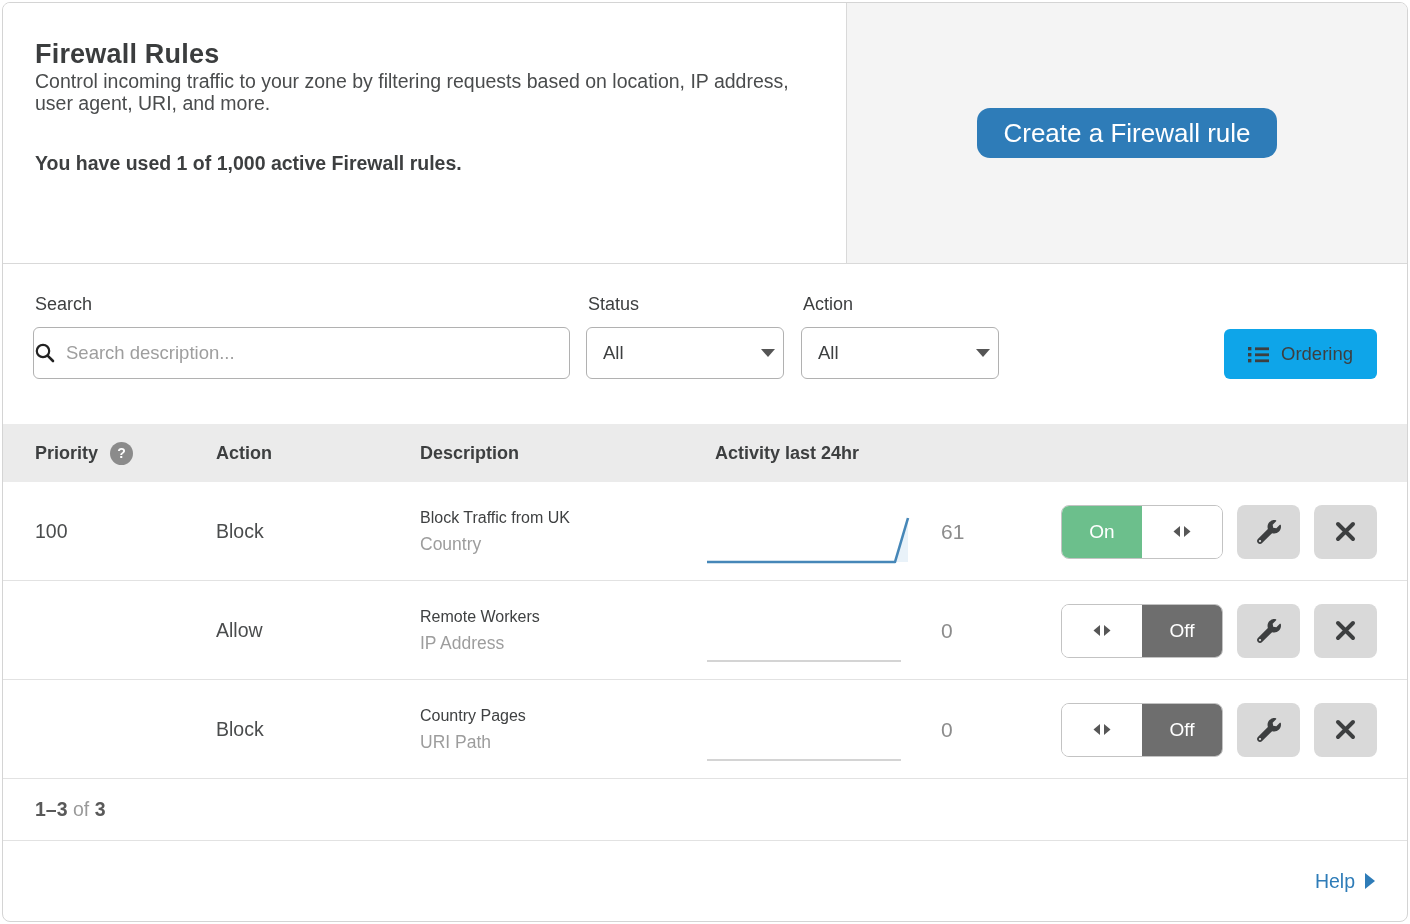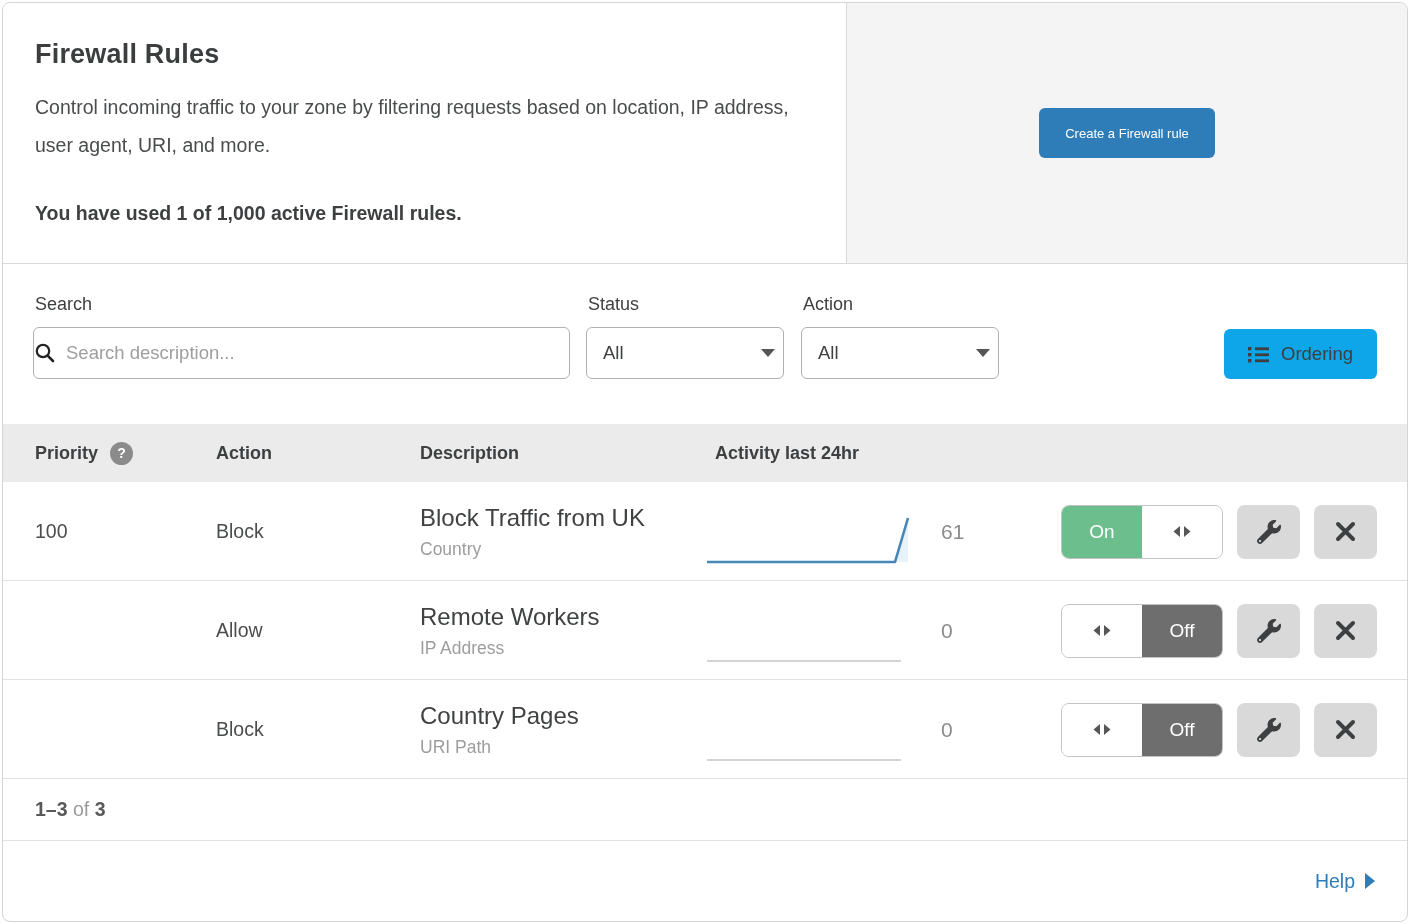--- a/index.html
+++ b/index.html
@@ -8,27 +8,27 @@
     width: 1406px; height: 920px; margin: 2px;
     border: 1px solid #d4d4d4; border-radius: 8px;
     overflow: hidden; background: #fff;
     display: flex; flex-direction: column;
   }
 
   
   .top { display: flex; height: 261px; border-bottom: 1px solid #d9d9d9; flex: 0 0 auto; }
   .top-left { width: 843px; padding: 36px 40px 0 32px; background: #fff; }
   .page-title { font-size: 27px; font-weight: bold; color: #3b3d3e; letter-spacing: 0.2px; }
-  .page-desc { margin-top: 18px; font-size: 19.5px; line-height: 38px; color: #4a4c4d; max-width: 770px; }
+  .page-desc { font-size: 19.5px; line-height: 22px; color: #4a4c4d; max-width: 770px; }
   .usage-note { margin-top: 38px; font-size: 19.5px; font-weight: bold; color: #3d3f40; }
   .top-right { flex: 1; background: #f4f4f4; border-left: 1px solid #d9d9d9;
     display: flex; align-items: center; justify-content: center; }
   .btn-primary {
-    background: #2e7cb8; color: #fff; border: none; border-radius: 6px;
-    font-family: inherit; font-size: 13px; padding: 0 26px; height: 50px;
+    background: #2e7cb8; color: #fff; border: none; border-radius: 13px;
+    font-family: inherit; font-size: 26px; padding: 0 26px; height: 50px;
     cursor: pointer;
   }
 
   
   .filters { height: 160px; padding: 30px 30px 0 30px; display: flex; flex: 0 0 auto; }
   .filter-label { display: block; font-size: 18px; color: #3d3f40; margin-bottom: 12px; padding-left: 2px; }
   .search-wrap { width: 537px; margin-right: 16px; }
   .search-box {
     display: flex; align-items: center; height: 52px; border: 1px solid #b1b1b1;
     border-radius: 6px; padding: 0 0; background: #fff;
@@ -57,21 +57,21 @@
   .grid-cols { display: grid; grid-template-columns: 181px 204px 285px 210px 115px 1fr;
     padding: 0 30px 0 32px; align-items: center; }
   .thead { height: 58px; background: #ebebeb; font-size: 18px; font-weight: bold; color: #3d3f40; flex: 0 0 auto; }
   .th-priority { display: flex; align-items: center; gap: 12px; }
   .help-circle { width: 23px; height: 23px; border-radius: 50%; background: #8b8b8b; color: #fff;
     font-size: 14px; font-weight: bold; display: inline-flex; align-items: center; justify-content: center; cursor: pointer; }
   .th-activity { padding-left: 10px; }
 
   .row { height: 99px; border-bottom: 1px solid #e2e2e2; background: #fff; flex: 0 0 auto; }
   .cell-priority, .cell-action { font-size: 19.5px; color: #4a4c4d; }
-  .cell-desc .desc-name { font-size: 24px; color: #3f4142; }
+  .cell-desc .desc-name { font-size: 16px; color: #3f4142; }
   .cell-desc .desc-type { font-size: 17.5px; color: #9d9d9d; margin-top: 7px; }
   .cell-spark { height: 99px; display: flex; align-items: center; }
   .cell-spark svg { margin-top: 16px; }
   .cell-count { font-size: 21px; color: #8c8c8c; padding-left: 26px; }
   .cell-controls { display: flex; justify-content: flex-end; align-items: center; gap: 14px; }
 
   .toggle { width: 162px; height: 54px; display: flex; border: 1px solid #c3c3c3; border-radius: 8px;
     overflow: hidden; background: #fff; cursor: pointer; flex: 0 0 auto; }
   .toggle .seg { flex: 1; display: flex; align-items: center; justify-content: center; font-size: 19px; }
   .seg-on  { background: #6cbf8c; color: #fff; }

